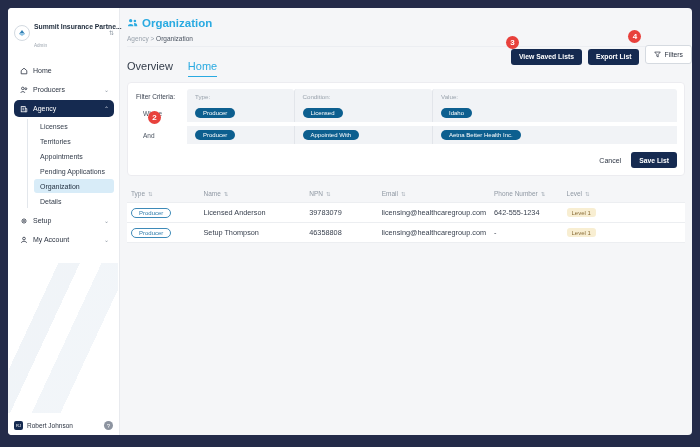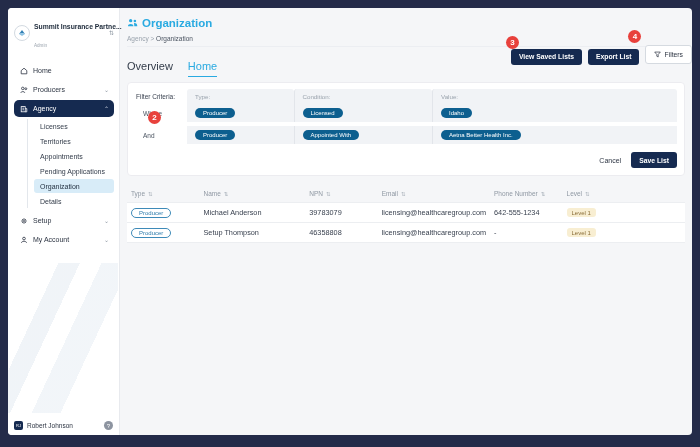--- a/index.html
+++ b/index.html
@@ -287,21 +287,21 @@
             <th><span>Name</span><span class="sort">⇅</span></th>
             <th><span>NPN</span><span class="sort">⇅</span></th>
             <th><span>Email</span><span class="sort">⇅</span></th>
             <th><span>Phone Number</span><span class="sort">⇅</span></th>
             <th><span>Level</span><span class="sort">⇅</span></th>
           </tr>
         </thead>
         <tbody>
           <tr>
             <td><span class="type-pill">Producer</span></td>
-            <td>Michael Anderson</td>
+            <td>Licensed Anderson</td>
             <td>39783079</td>
             <td>licensing@healthcaregroup.com</td>
             <td>642-555-1234</td>
             <td><span class="level-badge">Level 1</span></td>
           </tr>
           <tr>
             <td><span class="type-pill">Producer</span></td>
             <td>Setup Thompson</td>
             <td>46358808</td>
             <td>licensing@healthcaregroup.com</td>

